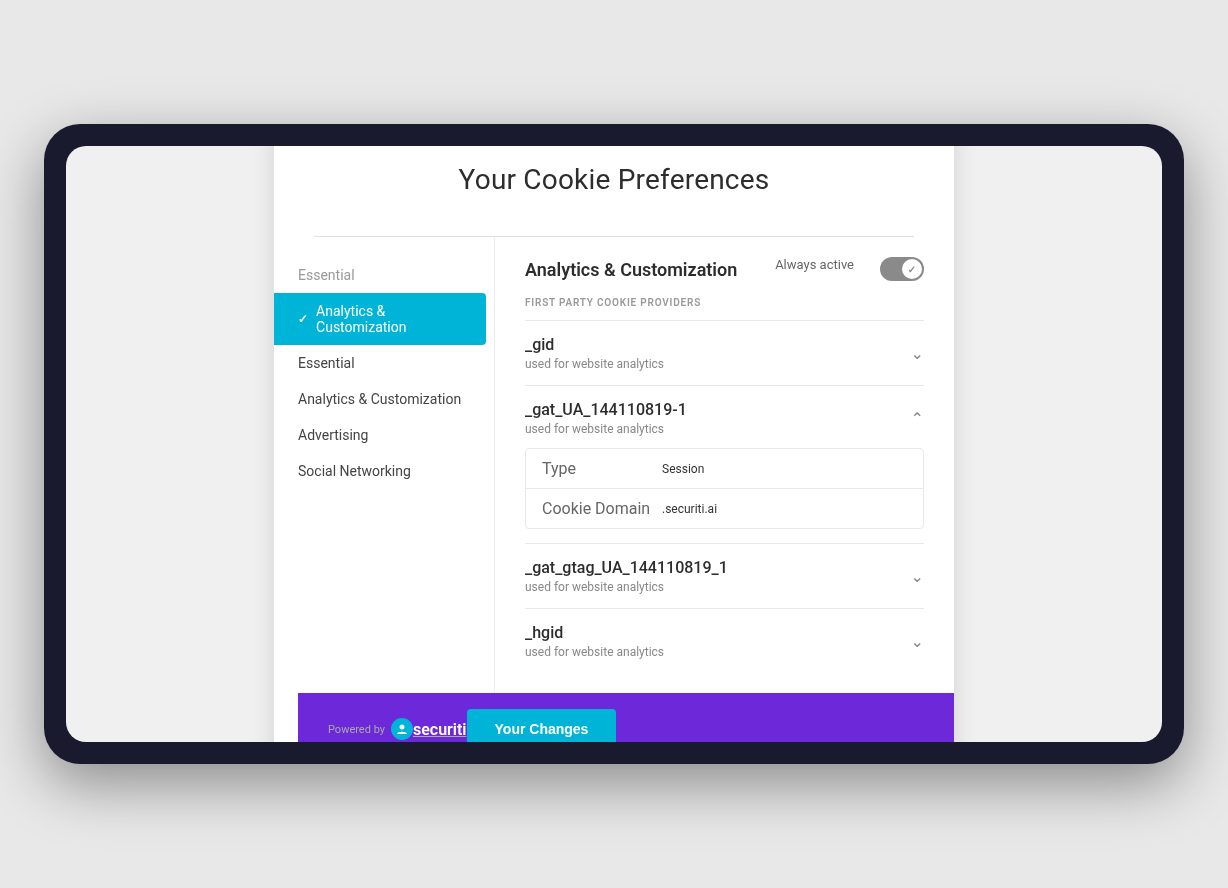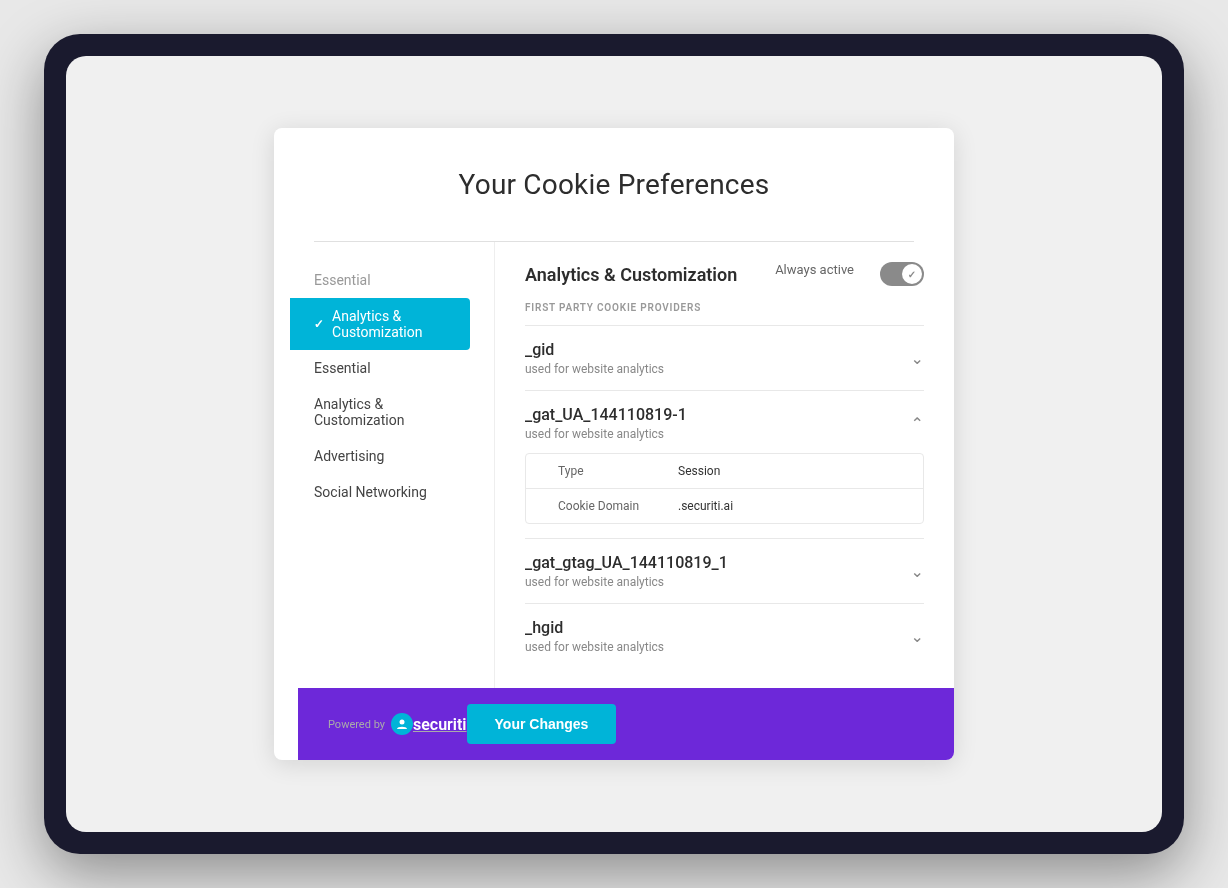--- a/index.html
+++ b/index.html
@@ -8,21 +8,21 @@
       background: #e8e8e8;
       display: flex;
       align-items: center;
       justify-content: center;
       min-height: 100vh;
       font-family: -apple-system, BlinkMacSystemFont, 'Segoe UI', Roboto, sans-serif;
     }
 
     .device-frame {
       width: 1140px;
-      height: 820px;
+      height: 640px;
       background: #1a1a2e;
       border-radius: 36px;
       padding: 22px;
       box-shadow: 0 20px 60px rgba(0,0,0,0.4);
       display: flex;
       align-items: center;
       justify-content: center;
     }
 
     .device-screen {
@@ -65,21 +65,21 @@
 
     
     .content-area {
       display: flex;
       min-height: 440px;
     }
 
     
     .sidebar {
       width: 220px;
-      padding: 20px 16px;
+      padding: 20px 0;
       flex-shrink: 0;
     }
 
     .sidebar-item {
       padding: 10px 24px;
       font-size: 14px;
       color: #444;
       cursor: pointer;
       position: relative;
     }
@@ -218,24 +218,23 @@
       padding: 10px 16px;
       border-bottom: 1px solid #e8e8e8;
     }
 
     .detail-row:last-child {
       border-bottom: none;
     }
 
     .detail-label {
       width: 120px;
-      font-size: 12px;
+      font-size: 16px;
       color: #666;
       flex-shrink: 0;
-      margin-left: 16px;
     }
 
     .detail-value {
       font-size: 12px;
       color: #333;
     }
 
     
     .modal-footer {
       background: #6d28d9;

